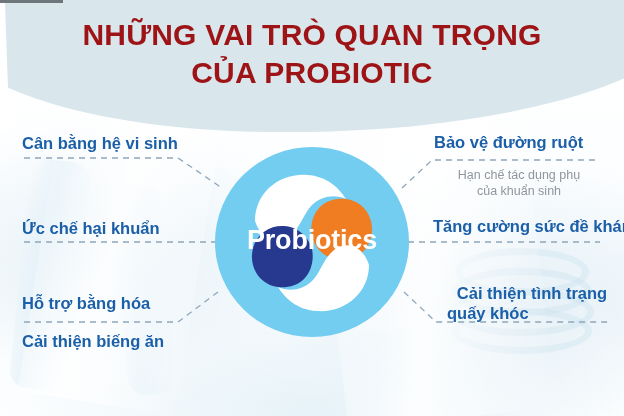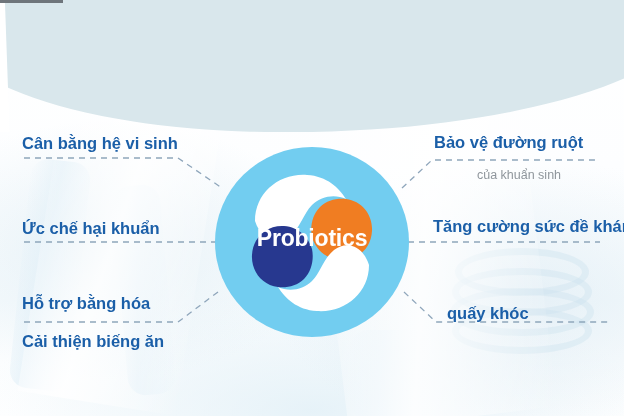--- a/index.html
+++ b/index.html
@@ -119,21 +119,21 @@
   .logo-circle svg { display: block; }
   .logo-word {
     position: absolute;
     left: 0;
     top: 78px;
     width: 194px;
     text-align: center;
     color: #ffffff;
     font-family: "Liberation Sans", sans-serif;
     font-weight: bold;
-    font-size: 23px;
+    font-size: 27px;
     letter-spacing: -0.2px;
     z-index: 3;
   }
 
   
   .connectors {
     position: absolute;
     inset: 0;
     z-index: 4;
     pointer-events: none;
@@ -184,20 +184,24 @@
   <div class="bg-jar j1"></div>
   <div class="bg-jar j2"></div>
   <div class="bg-jar j3"></div>
   <div class="bg-jar j4"></div>
   <div class="bg-streak s1"></div>
   <div class="bg-streak s2"></div>
 
   <div class="header-band"></div>
   <div class="top-grey-bar"></div>
 
+  <div class="title-wrap">
+    <div class="title-line">NHỮNG VAI TRÒ QUAN TRỌNG</div>
+    <div class="title-line">CỦA PROBIOTIC</div>
+  </div>
 
   <svg class="connectors" width="624" height="416" viewBox="0 0 624 416">
     <g stroke="#8fa6bb" stroke-width="1.3" stroke-dasharray="6 5" fill="none" stroke-linecap="butt">
 
       <path d="M24 158 L178 158 L222 188"></path>
 
       <path d="M24 242 L216 242"></path>
 
       <path d="M24 322 L178 322 L218 292"></path>
 
@@ -229,18 +233,20 @@
     <div class="logo-word">Probiotics</div>
   </div>
 
   <div class="label lbl-l1">Cân bằng hệ vi sinh</div>
   <div class="label lbl-l2">Ức chế hại khuẩn</div>
   <div class="label lbl-l3">Hỗ trợ bằng hóa</div>
   <div class="label lbl-l4">Cải thiện biếng ăn</div>
 
   <div class="label lbl-r1">Bảo vệ đường ruột</div>
   <div class="sub-label sub-r1">
+    <div>Hạn chế tác dụng phụ</div>
     <div>của khuẩn sinh</div>
   </div>
   <div class="label lbl-r2">Tăng cường sức đề kháng</div>
+  <div class="label lbl-r3">Cải thiện tình trạng</div>
   <div class="label lbl-r4">quấy khóc</div>
 
 </div>
 
 </body></html>

